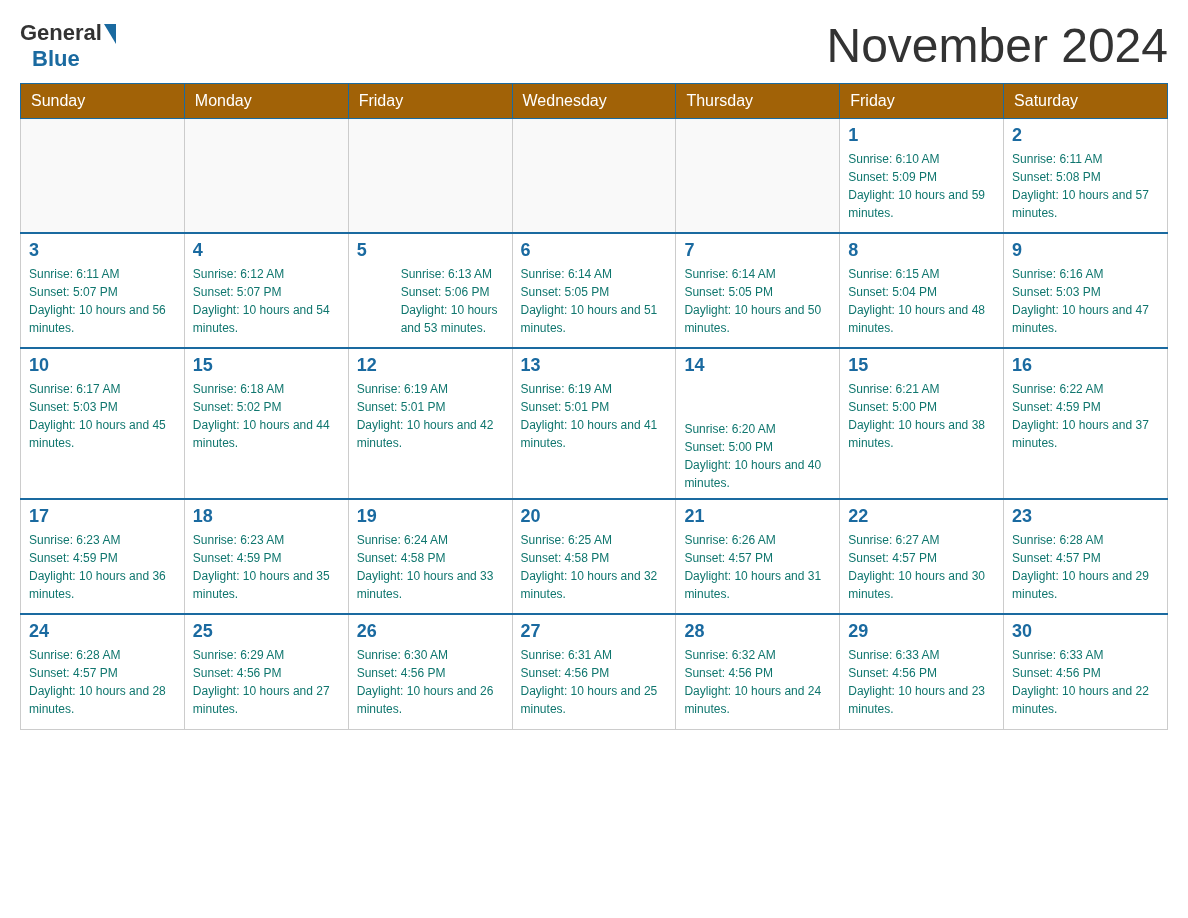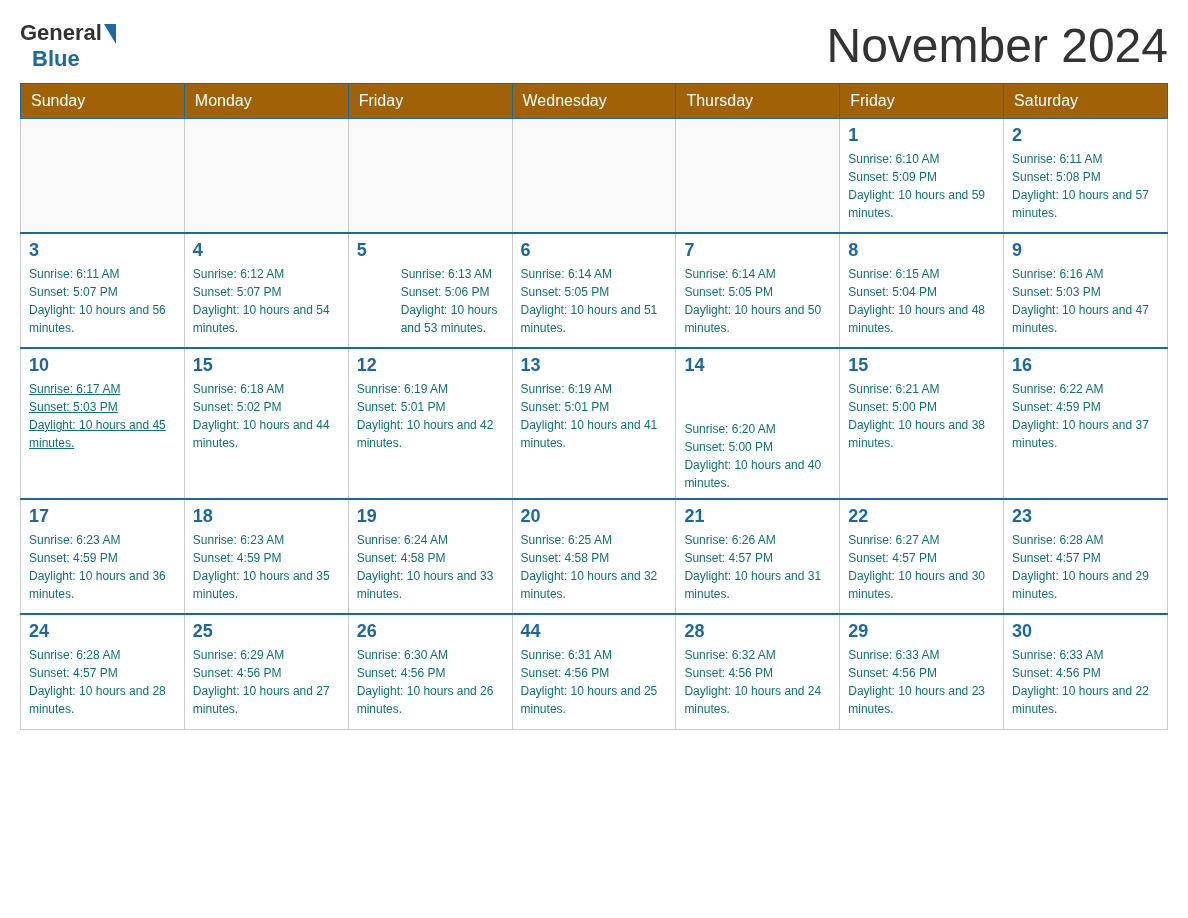--- a/index.html
+++ b/index.html
@@ -188,21 +188,21 @@
         <td>
           <span class="day-number">9</span>
           <div class="day-info" style="white-space: pre-line;">Sunrise: 6:16 AM
 Sunset: 5:03 PM
 Daylight: 10 hours and 47 minutes.</div>
         </td>
       </tr>
       <tr class="row-separator">
         <td>
           <span class="day-number">10</span>
-          <div class="day-info" style="white-space: pre-line; text-decoration: underline;">Sunrise: 6:17 AM
+          <div class="day-info" style="white-space: pre-line;">Sunrise: 6:17 AM
 Sunset: 5:03 PM
 Daylight: 10 hours and 45 minutes.</div>
         </td>
         <td>
           <span class="day-number">15</span>
           <div class="day-info" style="white-space: pre-line;">Sunrise: 6:18 AM
 Sunset: 5:02 PM
 Daylight: 10 hours and 44 minutes.</div>
         </td>
         <td>
@@ -293,21 +293,21 @@
 Sunset: 4:56 PM
 Daylight: 10 hours and 27 minutes.</div>
         </td>
         <td>
           <span class="day-number">26</span>
           <div class="day-info" style="white-space: pre-line;">Sunrise: 6:30 AM
 Sunset: 4:56 PM
 Daylight: 10 hours and 26 minutes.</div>
         </td>
         <td>
-          <span class="day-number">44</span>
+          <span class="day-number">27</span>
           <div class="day-info" style="white-space: pre-line;">Sunrise: 6:31 AM
 Sunset: 4:56 PM
 Daylight: 10 hours and 25 minutes.</div>
         </td>
         <td>
           <span class="day-number">28</span>
           <div class="day-info" style="white-space: pre-line;">Sunrise: 6:32 AM
 Sunset: 4:56 PM
 Daylight: 10 hours and 24 minutes.</div>
         </td>

